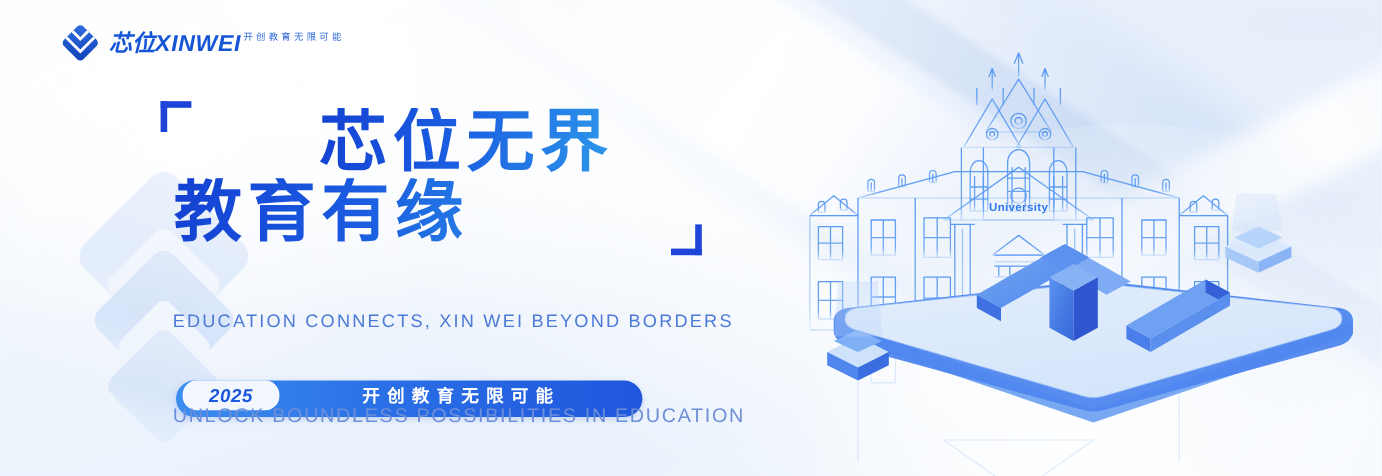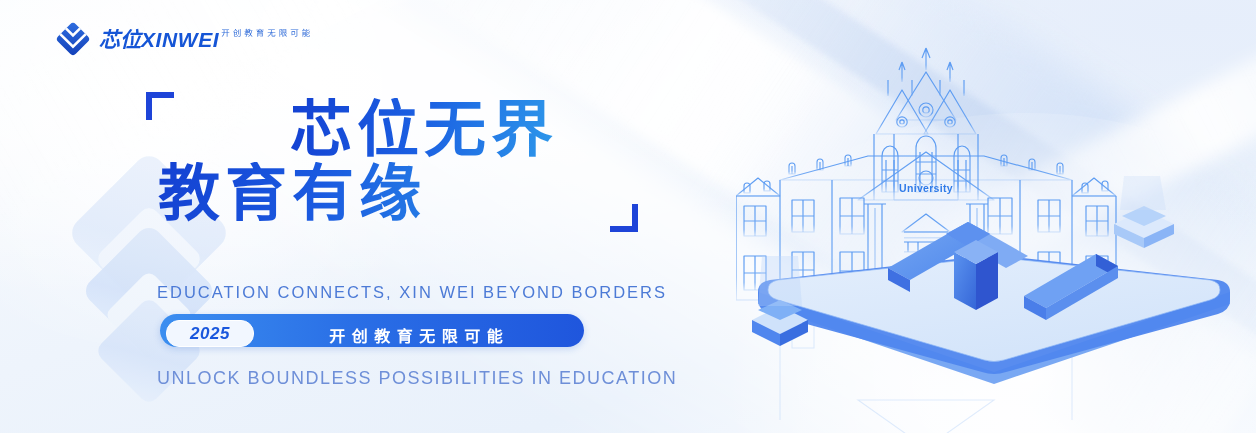--- a/index.html
+++ b/index.html
@@ -85,23 +85,23 @@
   .hl-1{margin-left:8px;}
   .hl-2{margin-left:140px;margin-top:6px;
      background:linear-gradient(100deg,#1441d2 0%,#1b60e2 40%,#2d97ea 80%,#3bb0f2 100%);
      -webkit-background-clip:text;background-clip:text;color:transparent;}
 
   
   .subtitle{position:absolute;left:157px;top:283px;width:440px;text-align:right;
      font-size:16.5px;color:#4c7ad6;letter-spacing:2.0px;font-weight:500;white-space:nowrap;}
 
   
-  .pillbar{position:absolute;left:160px;top:314px;width:424px;height:33px;border-radius:17px;
+  .pillbar{position:absolute;left:160px;top:346px;width:424px;height:33px;border-radius:17px;
      background:linear-gradient(90deg,#3b8ef0 0%,#2a6fe6 45%,#1f56dd 100%);
-     display:flex;align-items:flex-end;box-shadow:0 2px 7px rgba(40,100,210,.22);}
+     display:flex;align-items:flex-start;box-shadow:0 2px 7px rgba(40,100,210,.22);}
   .year-cap{margin-left:6px;width:86px;height:25px;border-radius:13px;border:1.6px solid #ffffff;
      background:#f2f7ff;display:flex;align-items:center;justify-content:center;flex:0 0 auto;}
   .year-cap span{font-size:17px;font-weight:bold;font-style:italic;color:#1b58dd;letter-spacing:.5px;}
   .pill-text{flex:1;text-align:center;font-size:16px;font-weight:bold;color:#ffffff;
      letter-spacing:6.5px;text-indent:6.5px;padding-right:6px;}
 
   
   .footnote{position:absolute;left:157px;top:368px;width:440px;text-align:center;
      font-size:18px;color:#6e8fd8;letter-spacing:1.5px;white-space:nowrap;}
 

